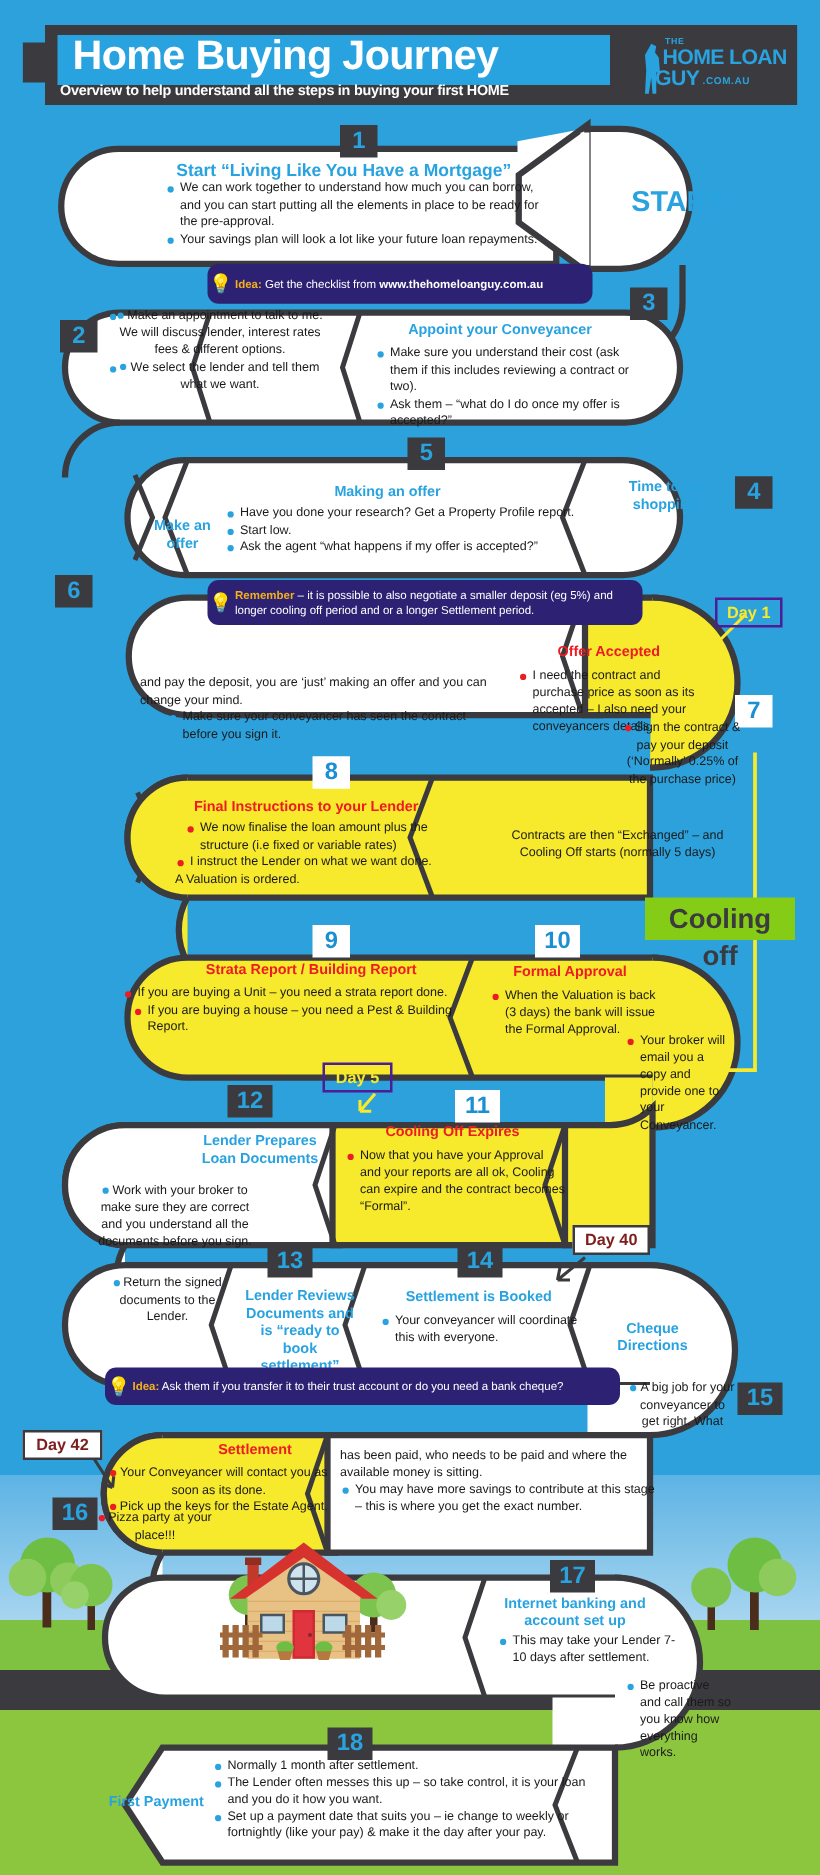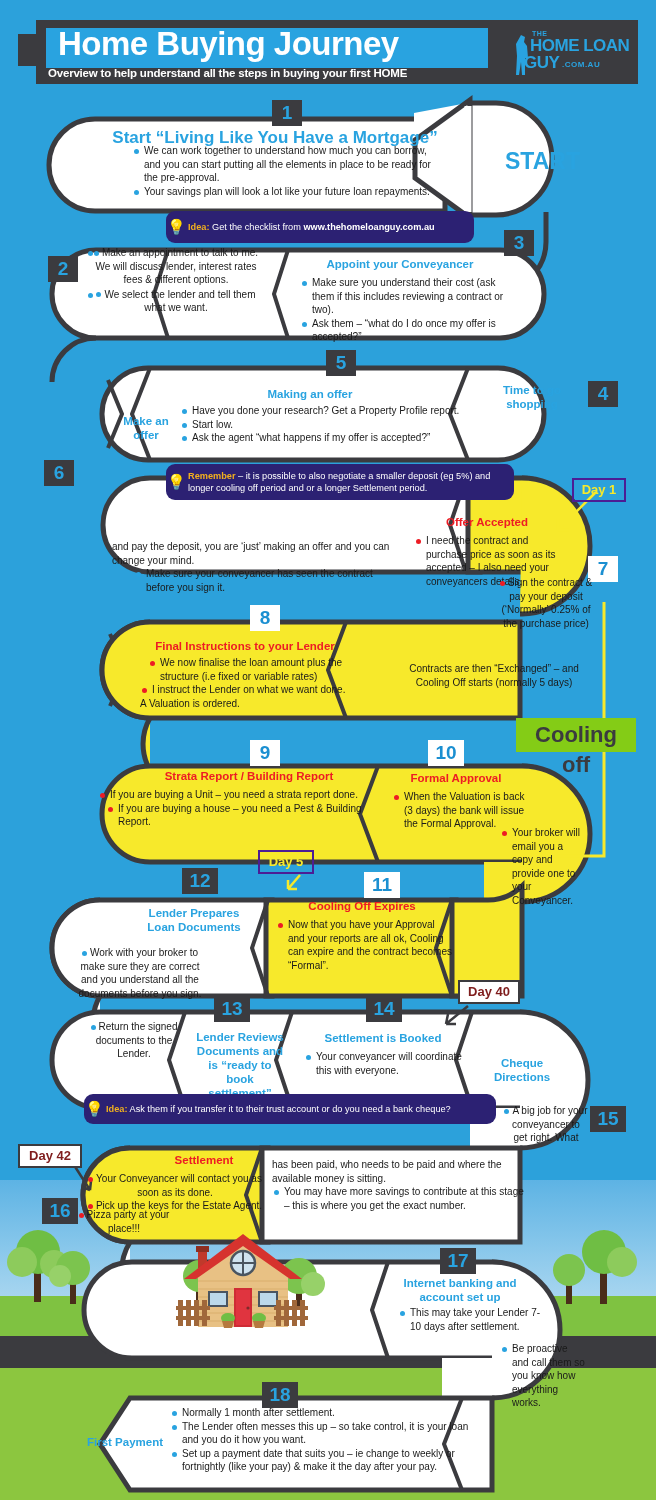--- a/index.html
+++ b/index.html
@@ -309,21 +309,21 @@
   <div class="badge light" style="left:428px;top:740px;width:36px;">10</div>
   <div class="badge light" style="left:364px;top:872px;width:36px;">11</div>
   <div class="badge dark" style="left:182px;top:868px;width:36px;">12</div>
   <div class="badge dark" style="left:214px;top:996px;width:36px;">13</div>
   <div class="badge dark" style="left:366px;top:996px;width:36px;">14</div>
   <div class="badge dark" style="left:590px;top:1106px;width:36px;">15</div>
   <div class="badge dark" style="left:42px;top:1198px;width:36px;">16</div>
   <div class="badge dark" style="left:440px;top:1248px;width:36px;">17</div>
   <div class="badge dark" style="left:262px;top:1382px;width:36px;">18</div>
 
-  <div class="txt h-blue" style="left:110px;top:128px;width:330px;font-size:17px;">Start “Living Like You Have a Mortgage”</div>
+  <div class="txt h-blue" style="left:110px;top:128px;width:330px;font-size:14px;">Start “Living Like You Have a Mortgage”</div>
   <div class="txt body-txt" style="left:132px;top:144px;width:300px;font-size:10px;line-height:13.5px;">
     <div class="bul">We can work together to understand how much you can borrow, and you can start putting all the elements in place to be ready for the pre-approval.</div>
     <div class="bul">Your savings plan will look a lot like your future loan repayments.</div>
   </div>
   <div class="start-text" style="left:505px;top:148px;">START</div>
 
   <div class="idea" style="left:166px;top:211px;width:308px;height:32px;">
     <div class="bulb">💡</div>
     <div class="itxt">
       <span class="lbl">Idea:</span>
@@ -398,21 +398,21 @@
     <div class="bul red">Your broker will email you a copy and provide one to your Conveyancer.</div>
   </div>
 
   <div class="daybox" style="left:258px;top:850px;width:56px;height:24px;">Day 5</div>
 
   <div class="txt h-red" style="left:272px;top:900px;width:180px;font-size:11.5px;">Cooling Off Expires</div>
   <div class="txt body-txt" style="left:276px;top:918px;width:178px;font-size:10px;line-height:13.5px;">
     <div class="bul red">Now that you have your Approval and your reports are all ok, Cooling can expire and the contract becomes “Formal”.</div>
   </div>
 
-  <div class="txt h-blue" style="left:138px;top:906px;width:112px;font-size:11.5px;line-height:14px;">Lender Prepares Loan Documents</div>
+  <div class="txt h-blue" style="left:152px;top:906px;width:112px;font-size:11.5px;line-height:14px;">Lender Prepares Loan Documents</div>
   <div class="txt body-txt" style="left:72px;top:946px;width:136px;font-size:10px;line-height:13.5px;text-align:center;">
     <div><span style="display:inline-block;width:5px;height:5px;border-radius:50%;background:#29a3e0;vertical-align:middle;margin-right:3px;"></span><span>Work with your broker to make sure they are correct and you understand all the documents before you sign.</span></div>
   </div>
   <div class="txt body-txt" style="left:78px;top:1020px;width:112px;font-size:10px;line-height:13.5px;text-align:center;">
     <span style="display:inline-block;width:5px;height:5px;border-radius:50%;background:#29a3e0;vertical-align:middle;margin-right:3px;"></span><span>Return the signed documents to the Lender.</span>
   </div>
 
   <div class="daybox greyb" style="left:458px;top:980px;width:62px;height:24px;">Day 40</div>
 
   <div class="txt h-blue" style="left:194px;top:1030px;width:92px;font-size:11.5px;line-height:14px;">Lender Reviews Documents and is “ready to book settlement”</div>

